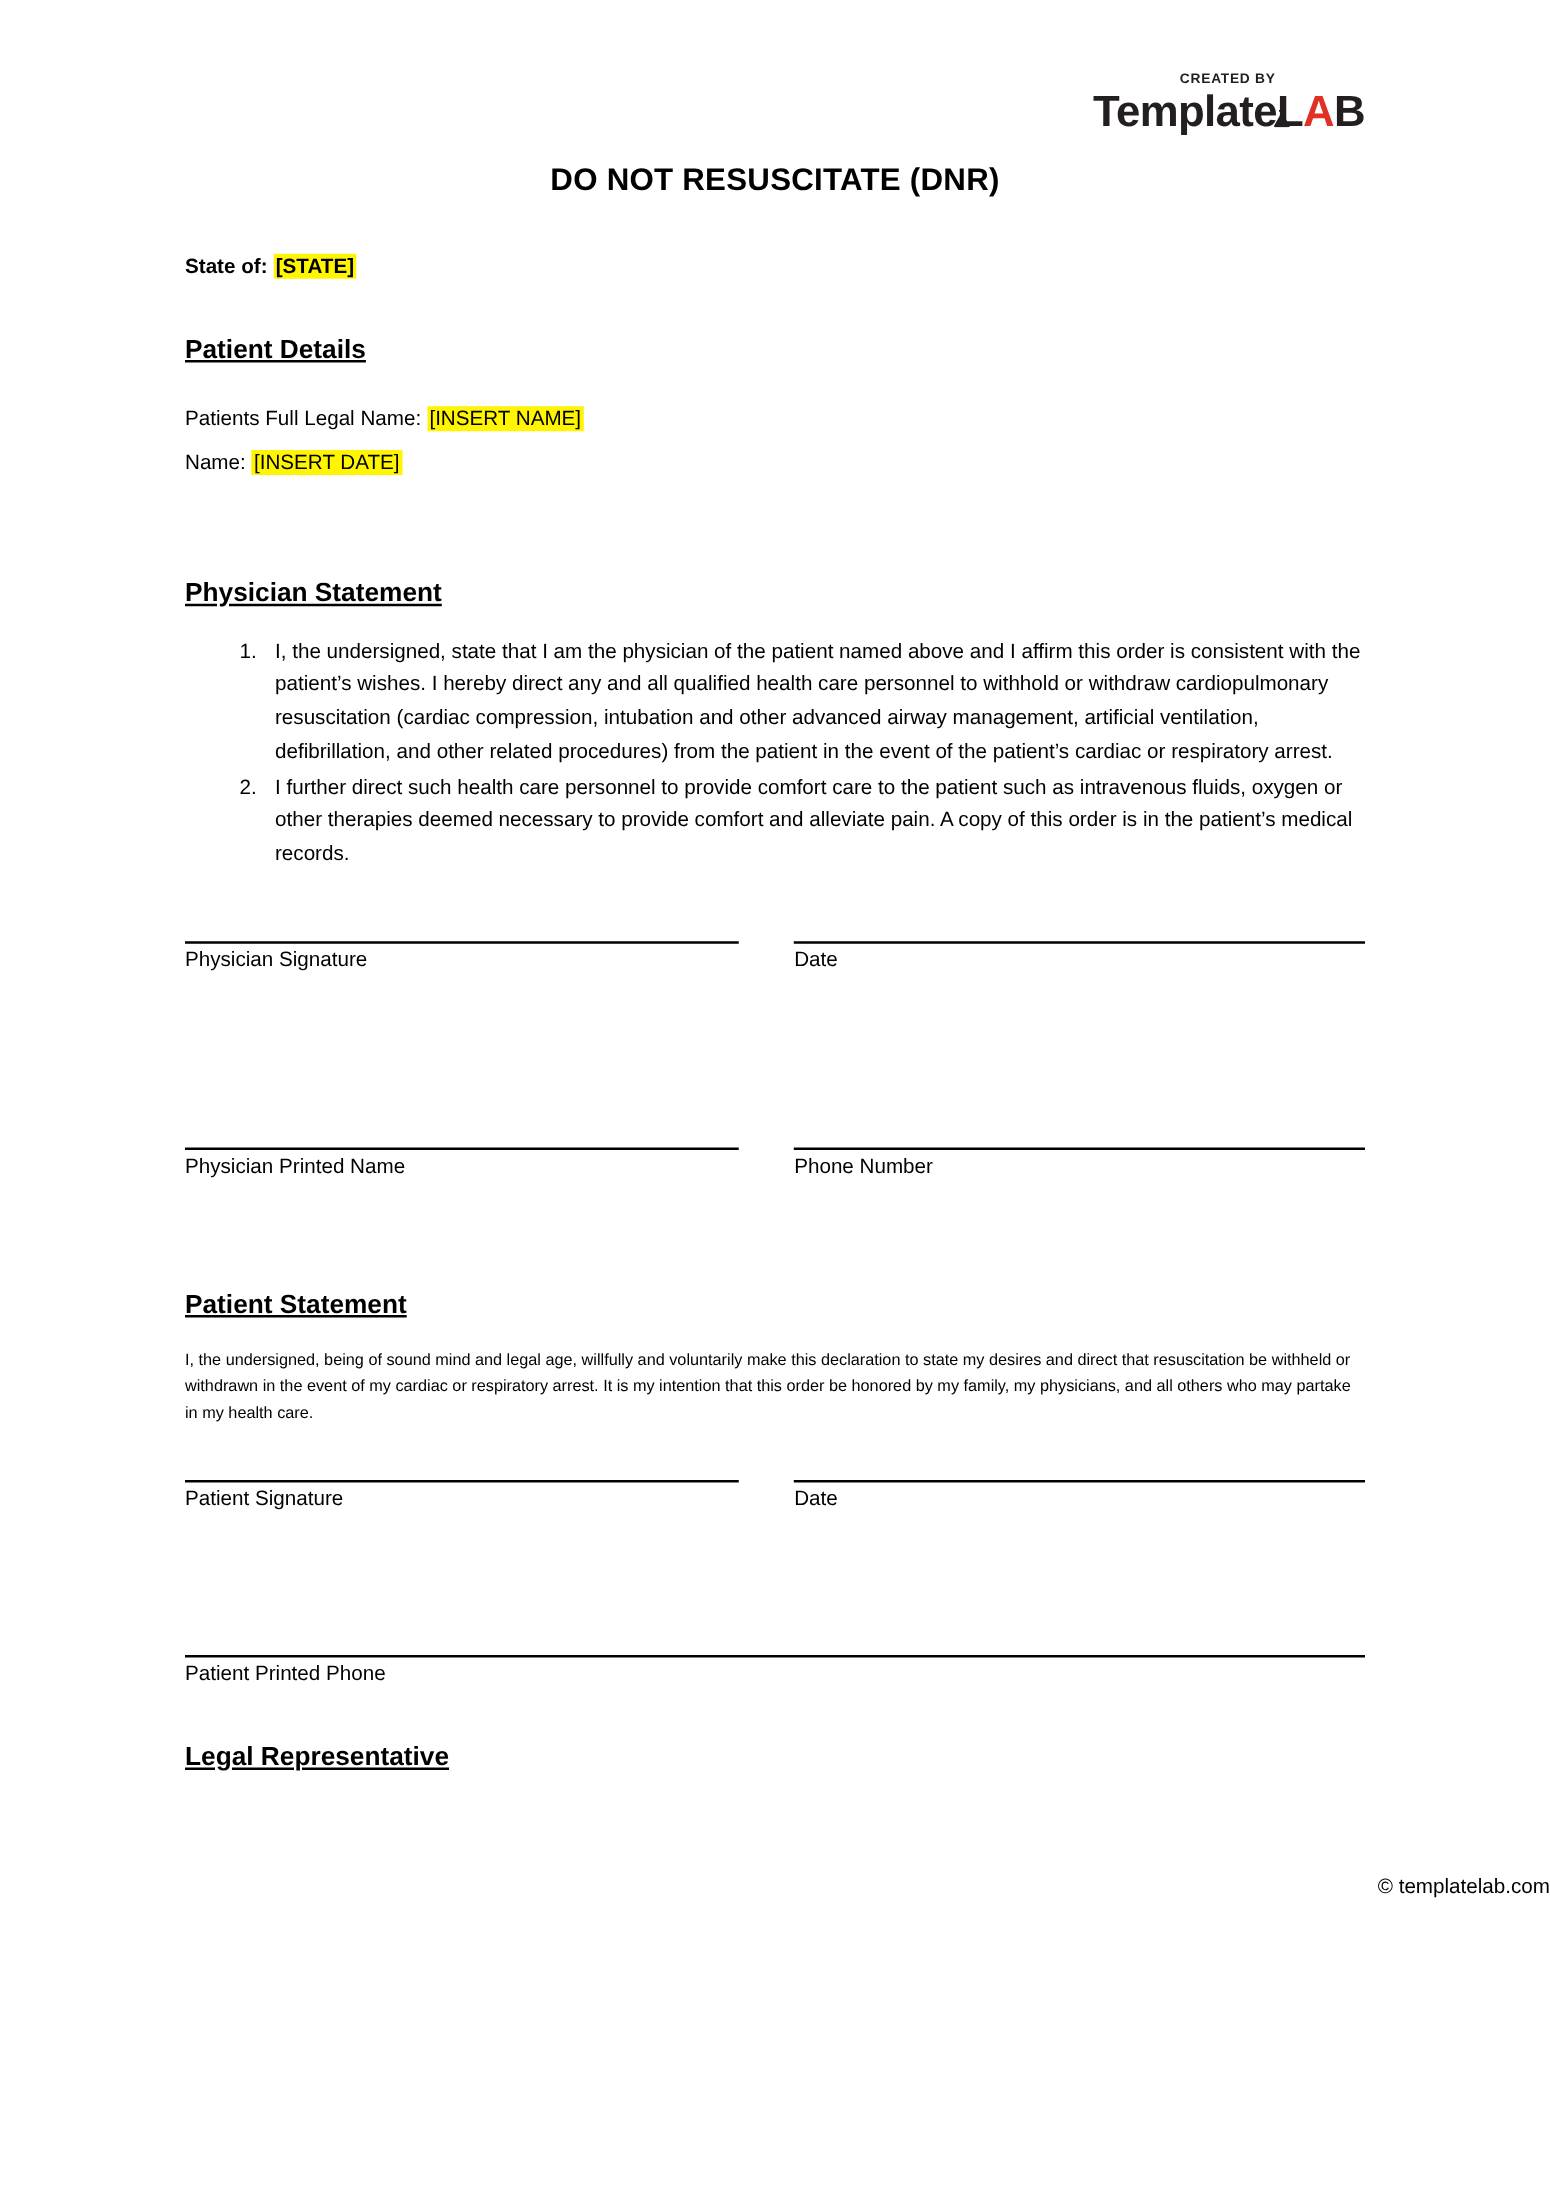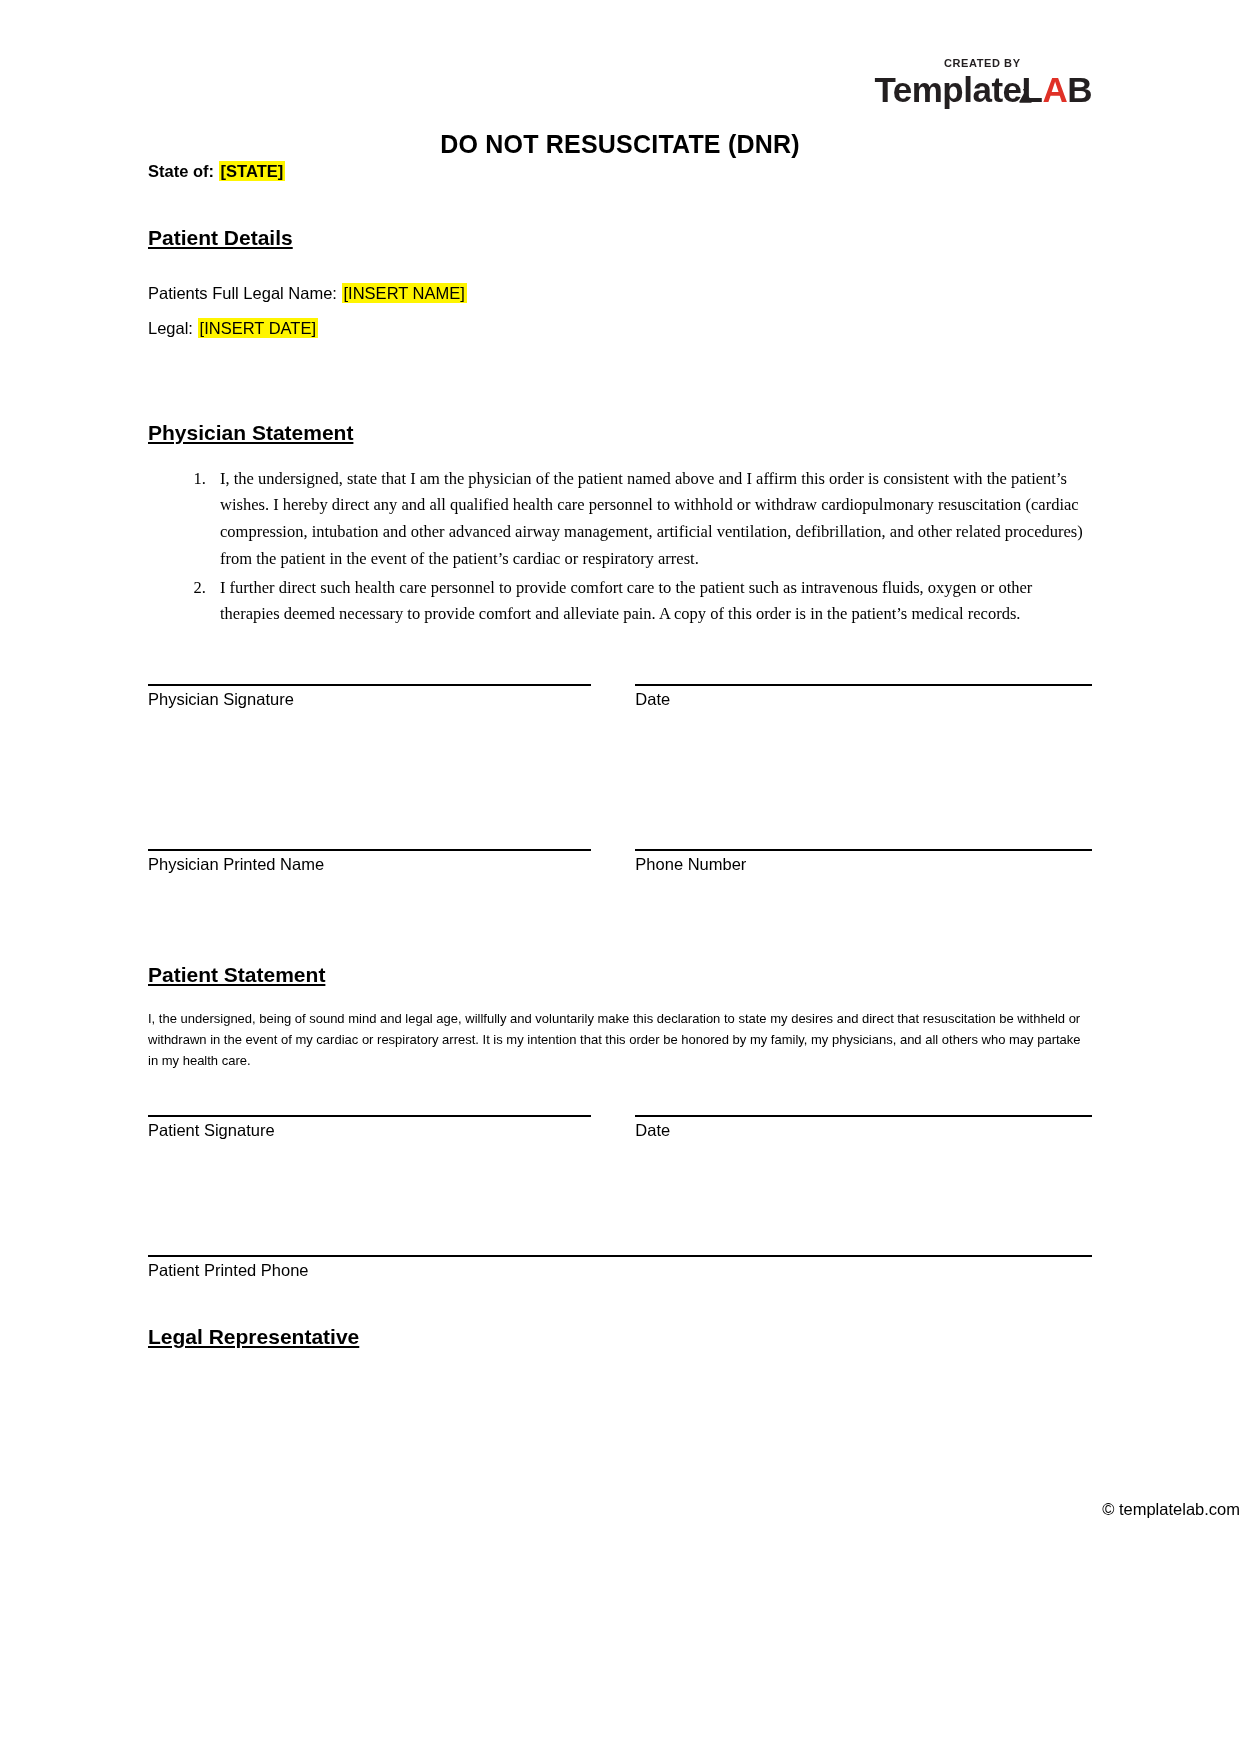--- a/index.html
+++ b/index.html
@@ -74,41 +74,40 @@
 
   
   .line {
     font-size: 16.5px;
     line-height: 1.55;
     margin: 0;
   }
   .gap-md { height: 20px; }
   .gap-sm { height: 10px; }
 
-  .row-state { }
+  .row-state { margin-top: 42px; }
   .bold { font-weight: bold; }
   .hl {
     background: #fff500;
     padding: 1px 2px;
   }
 
   .sec-head {
     font-size: 21px;
     font-weight: bold;
     text-decoration: underline;
     text-underline-offset: 2px;
   }
 
   
   ol.statements {
     margin: 12px 0 0 0;
     padding-left: 62px;
     font-size: 16.5px;
     line-height: 1.62;
-    font-family: Liberation Serif, serif;
   }
   ol.statements li {
     padding-left: 10px;
     margin-bottom: 2px;
   }
 
   
   .sig-row {
     display: flex;
     gap: 44px;
@@ -175,21 +174,21 @@
     <div class="gap-sm"></div>
 
     <p class="line">
       <span>Patients Full Legal Name:</span>
       <span class="hl">[INSERT NAME]</span>
     </p>
 
     <div class="gap-sm"></div>
 
     <p class="line">
-      <span>Legal:</span>
+      <span>Name:</span>
       <span class="hl">[INSERT DATE]</span>
     </p>
 
     <div style="height:58px"></div>
 
     <p class="sec-head">Physician Statement</p>
 
     <ol class="statements">
       <li>I, the undersigned, state that I am the physician of the patient named above and I affirm this order is consistent with the patient’s wishes. I hereby direct any and all qualified health care personnel to withhold or withdraw cardiopulmonary resuscitation (cardiac compression, intubation and other advanced airway management, artificial ventilation, defibrillation, and other related procedures) from the patient in the event of the patient’s cardiac or respiratory arrest.</li>
       <li>I further direct such health care personnel to provide comfort care to the patient such as intravenous fluids, oxygen or other therapies deemed necessary to provide comfort and alleviate pain. A copy of this order is in the patient’s medical records.</li>

